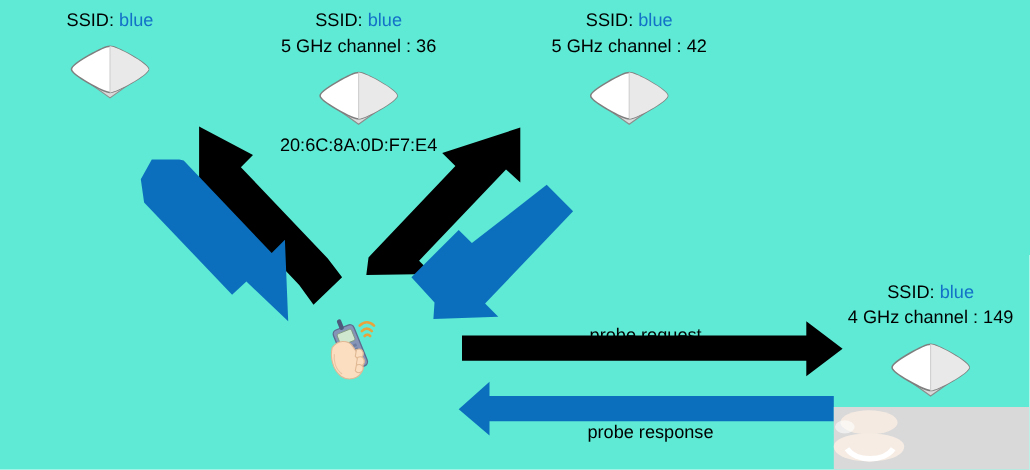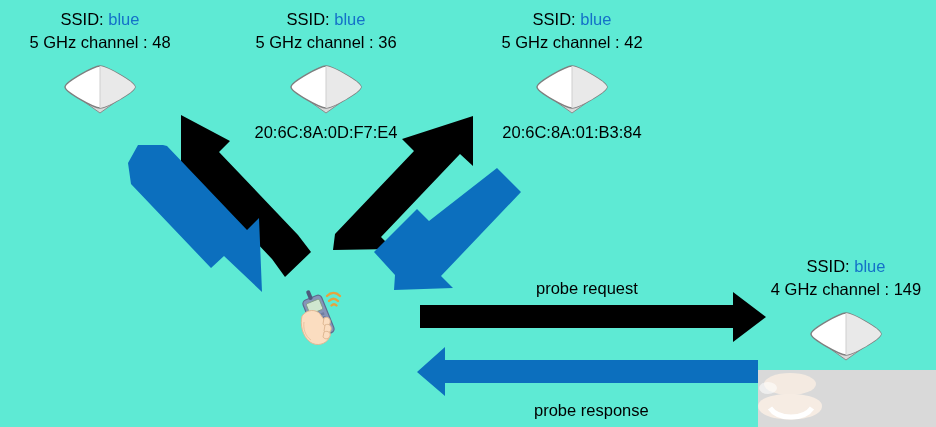--- a/index.html
+++ b/index.html
@@ -101,21 +101,20 @@
       <path d="M18 36 C26 48 52 48 60 36" stroke="#ffffff" stroke-width="5" fill="none"></path>
       <ellipse cx="16" cy="16" rx="9" ry="6" fill="#ffffff" opacity="0.55"></ellipse>
     </svg>
   </div>
 
   <div class="ap-group" style="left:10px; top:8px; width:180px;">
     <div class="ap-label">
       <span>SSID:</span>
       <span class="ssid-val">blue</span>
     </div>
-    <div class="ap-label">5 GHz channel : 48</div>
     <svg class="ap-icon" width="86" height="58" viewBox="0 0 86 58">
       <path d="M8 27 L43 52 L78 27 L43 33 Z" fill="#d9d9d9" stroke="#8c8c8c" stroke-width="1"></path>
       <path d="M43 5 C49 5 78 21 78 26 C78 31 49 47 43 47 C37 47 8 31 8 26 C8 21 37 5 43 5 Z" fill="#ffffff" stroke="#7f7f7f" stroke-width="1.4"></path>
       <path d="M43 5 C49 5 78 21 78 26 C78 31 49 47 43 47 Z" fill="#e9e9e9" stroke="none"></path>
       <path d="M43 5 L43 47" stroke="#cfcfcf" stroke-width="1"></path>
     </svg>
   </div>
 
   <div class="ap-group" style="left:236px; top:8px; width:180px;">
     <div class="ap-label">
@@ -137,21 +136,20 @@
       <span>SSID:</span>
       <span class="ssid-val">blue</span>
     </div>
     <div class="ap-label">5 GHz channel : 42</div>
     <svg class="ap-icon" width="86" height="58" viewBox="0 0 86 58">
       <path d="M8 27 L43 52 L78 27 L43 33 Z" fill="#d9d9d9" stroke="#8c8c8c" stroke-width="1"></path>
       <path d="M43 5 C49 5 78 21 78 26 C78 31 49 47 43 47 C37 47 8 31 8 26 C8 21 37 5 43 5 Z" fill="#ffffff" stroke="#7f7f7f" stroke-width="1.4"></path>
       <path d="M43 5 C49 5 78 21 78 26 C78 31 49 47 43 47 Z" fill="#e9e9e9" stroke="none"></path>
       <path d="M43 5 L43 47" stroke="#cfcfcf" stroke-width="1"></path>
     </svg>
-    <div class="mac-label">20:6C:8A:01:B3:84</div>
   </div>
 
   <div class="ap-group" style="left:756px; top:255px; width:180px;">
     <div class="ap-label">
       <span>SSID:</span>
       <span class="ssid-val">blue</span>
     </div>
     <div class="ap-label">4 GHz channel : 149</div>
     <svg class="ap-icon" width="86" height="58" viewBox="0 0 86 58">
       <path d="M8 27 L43 52 L78 27 L43 33 Z" fill="#d9d9d9" stroke="#8c8c8c" stroke-width="1"></path>
@@ -191,16 +189,16 @@
 
     <g fill="#fbddc0" stroke="#e0b994" stroke-width="1">
       <path d="M12 38 C10 46 12 58 20 64 C27 69 36 66 39 60 C41 56 40 50 37 46 L30 36 C26 31 17 31 12 38 Z"></path>
       <path d="M34 40 C38 38 41 41 40 45 C39 48 35 49 33 46 Z"></path>
       <path d="M35 47 C39 45 42 48 41 52 C40 55 36 56 34 53 Z"></path>
       <path d="M34 54 C38 52 41 55 40 58 C39 61 35 62 33 59 Z"></path>
     </g>
     <path d="M14 44 C13 50 15 58 21 62" stroke="#e8c4a3" stroke-width="1" fill="none"></path>
   </svg>
 
-  <div class="flow-label" style="left:536px; top:279px;">probe request</div>
-  <div class="flow-label" style="left:534px; top:401px;">probe response</div>
+  <div class="flow-label" style="left:536px; top:296px;">probe request</div>
+  <div class="flow-label" style="left:534px; top:384px;">probe response</div>
 
 </div>
 
 </body></html>

